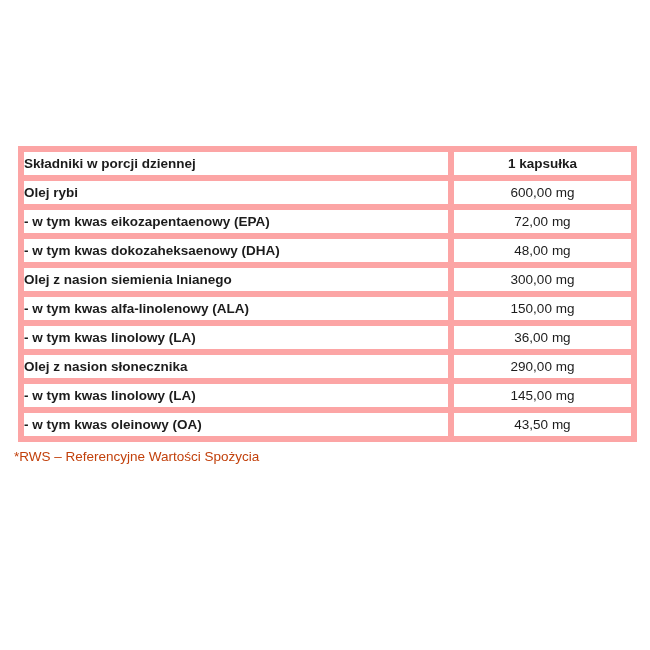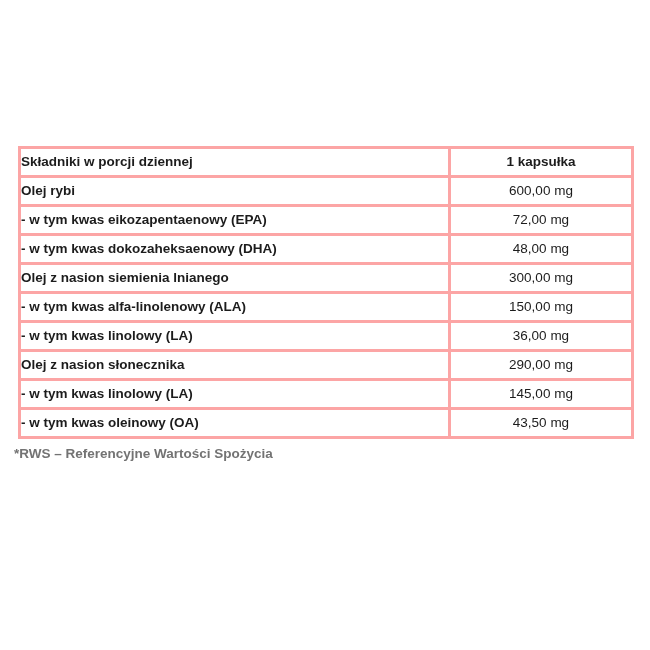--- a/index.html
+++ b/index.html
@@ -23,21 +23,21 @@
   table.nutrition-table {
     border-collapse: collapse;
     table-layout: fixed;
     width: 613px;
     margin-left: 4px;
   }
   table.nutrition-table col.col-ingredient { width: 430px; }
   table.nutrition-table col.col-amount { width: 183px; }
   table.nutrition-table th,
   table.nutrition-table td {
-    border: 3px solid #fca5a5;
+    border: 6px solid #fca5a5;
     height: 29px;
     font-size: 13.5px;
     line-height: 1;
     padding: 0;
     box-sizing: border-box;
     vertical-align: middle;
     background: #ffffff;
   }
   .cell-label {
     text-align: left;
@@ -47,22 +47,22 @@
   .cell-value {
     text-align: center;
     font-weight: normal;
     margin-top: 48px;
   }
   th.cell-label, th.cell-value { font-weight: bold; }
   td.cell-label.bold { font-weight: bold; }
   .footnote {
     margin-top: 7px;
     font-size: 13.5px;
-    font-weight: bold;
-    color: #737373;
+    font-weight: normal;
+    color: #c2410c;
   }
 </style>
 </head>
 <body>
 
 <div class="content-wrap">
   <table class="nutrition-table">
     <colgroup>
       <col class="col-ingredient">
       <col class="col-amount">

